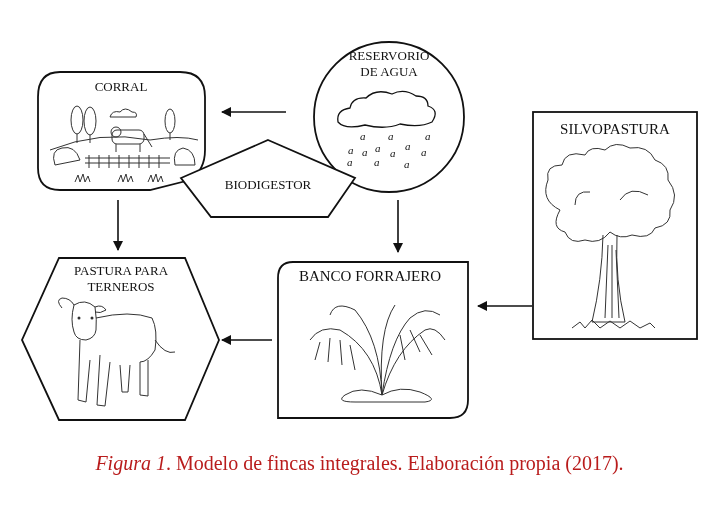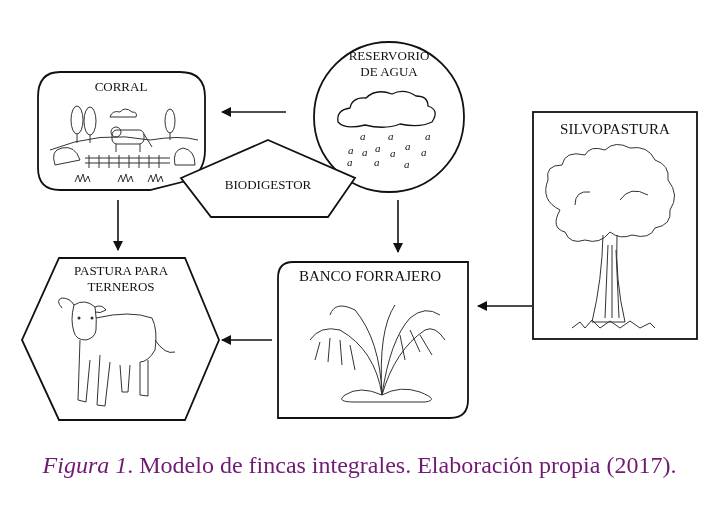--- a/index.html
+++ b/index.html
@@ -4,21 +4,21 @@
 <style>
   html, body { margin: 0; padding: 0; background: #ffffff; }
   body { width: 719px; height: 507px; position: relative; overflow: hidden;
          font-family: "Liberation Serif", serif; color: #111; }
   svg.diagram { position: absolute; left: 0; top: 0; }
   .node-label { font-family: "Liberation Serif", serif; font-size: 13px; fill: #111; }
   .node-label-lg { font-family: "Liberation Serif", serif; font-size: 15px; fill: #111; }
   .stroke { fill: none; stroke: #111; stroke-width: 1.8; }
   .thin { fill: none; stroke: #333; stroke-width: 1; }
   .caption { position: absolute; left: 0; width: 719px; top: 452px; text-align: center;
-             font-family: "Liberation Serif", serif; font-size: 24px; color: #701a75; }
+             font-family: "Liberation Serif", serif; font-size: 20px; color: #b91c1c; }
   .caption i { font-style: italic; }
 </style>
 </head>
 <body>
 
 <svg class="diagram" width="719" height="507" viewBox="0 0 719 507">
   <defs>
     <marker id="ah" markerWidth="10" markerHeight="10" refX="9" refY="5" orient="auto" markerUnits="userSpaceOnUse">
       <path d="M0,0 L10,5 L0,10 z" fill="#111"></path>
     </marker>

